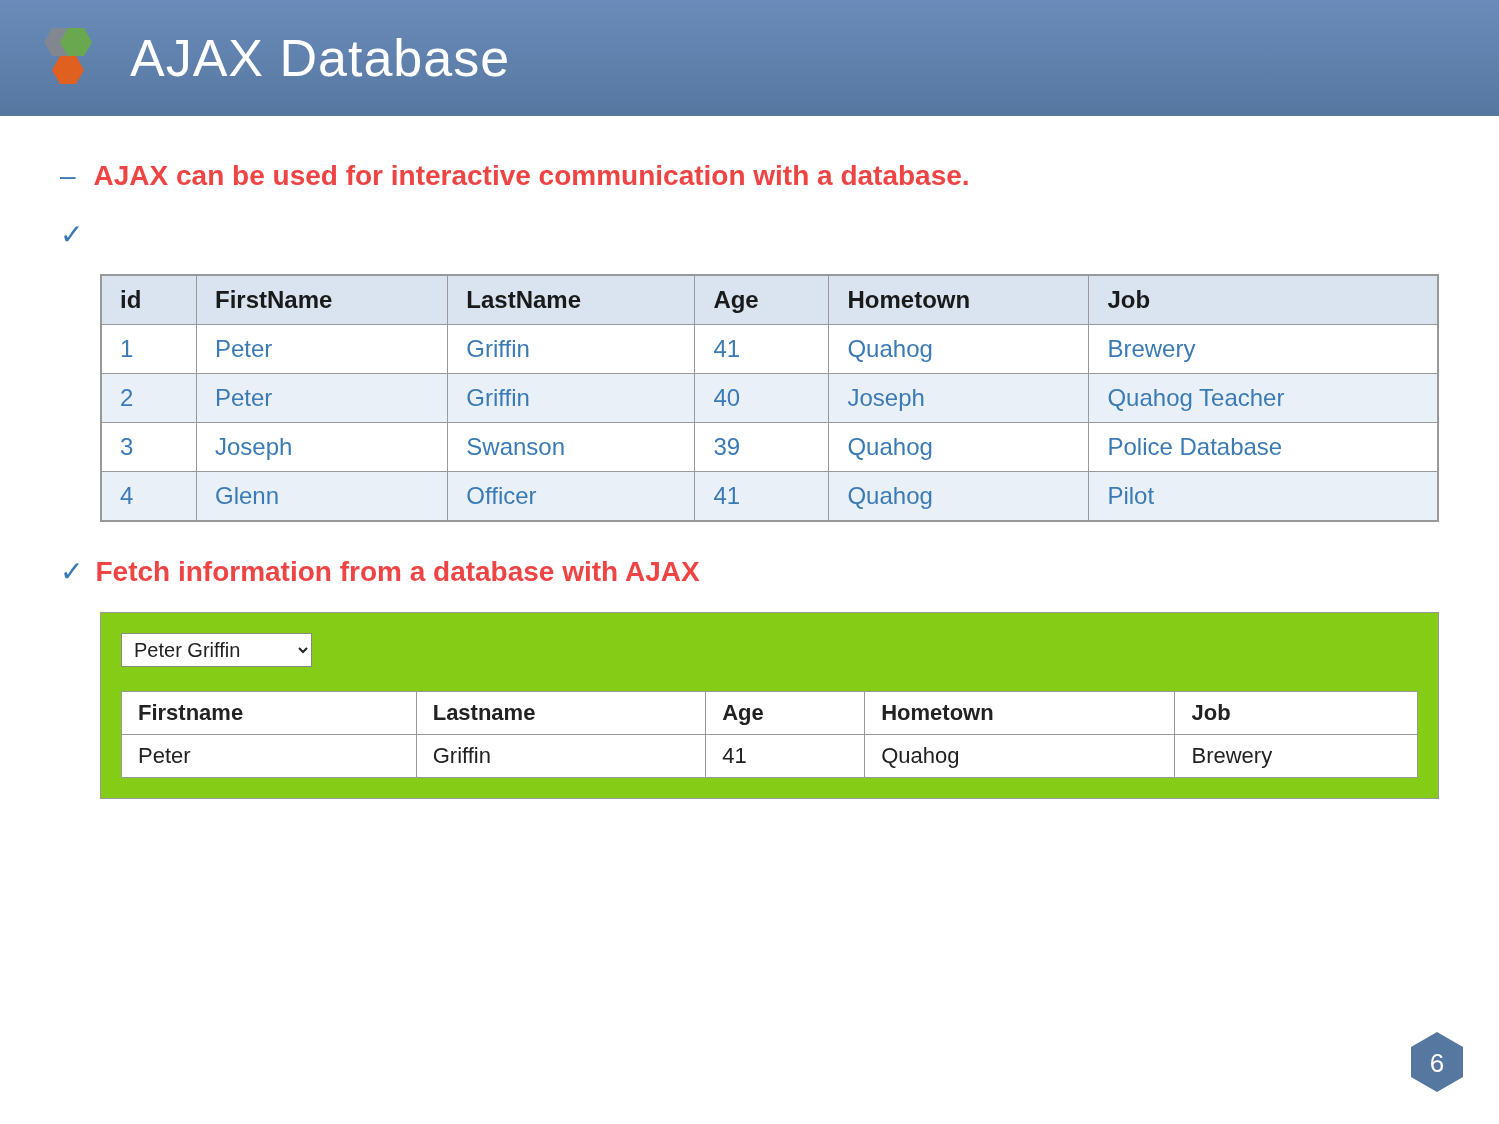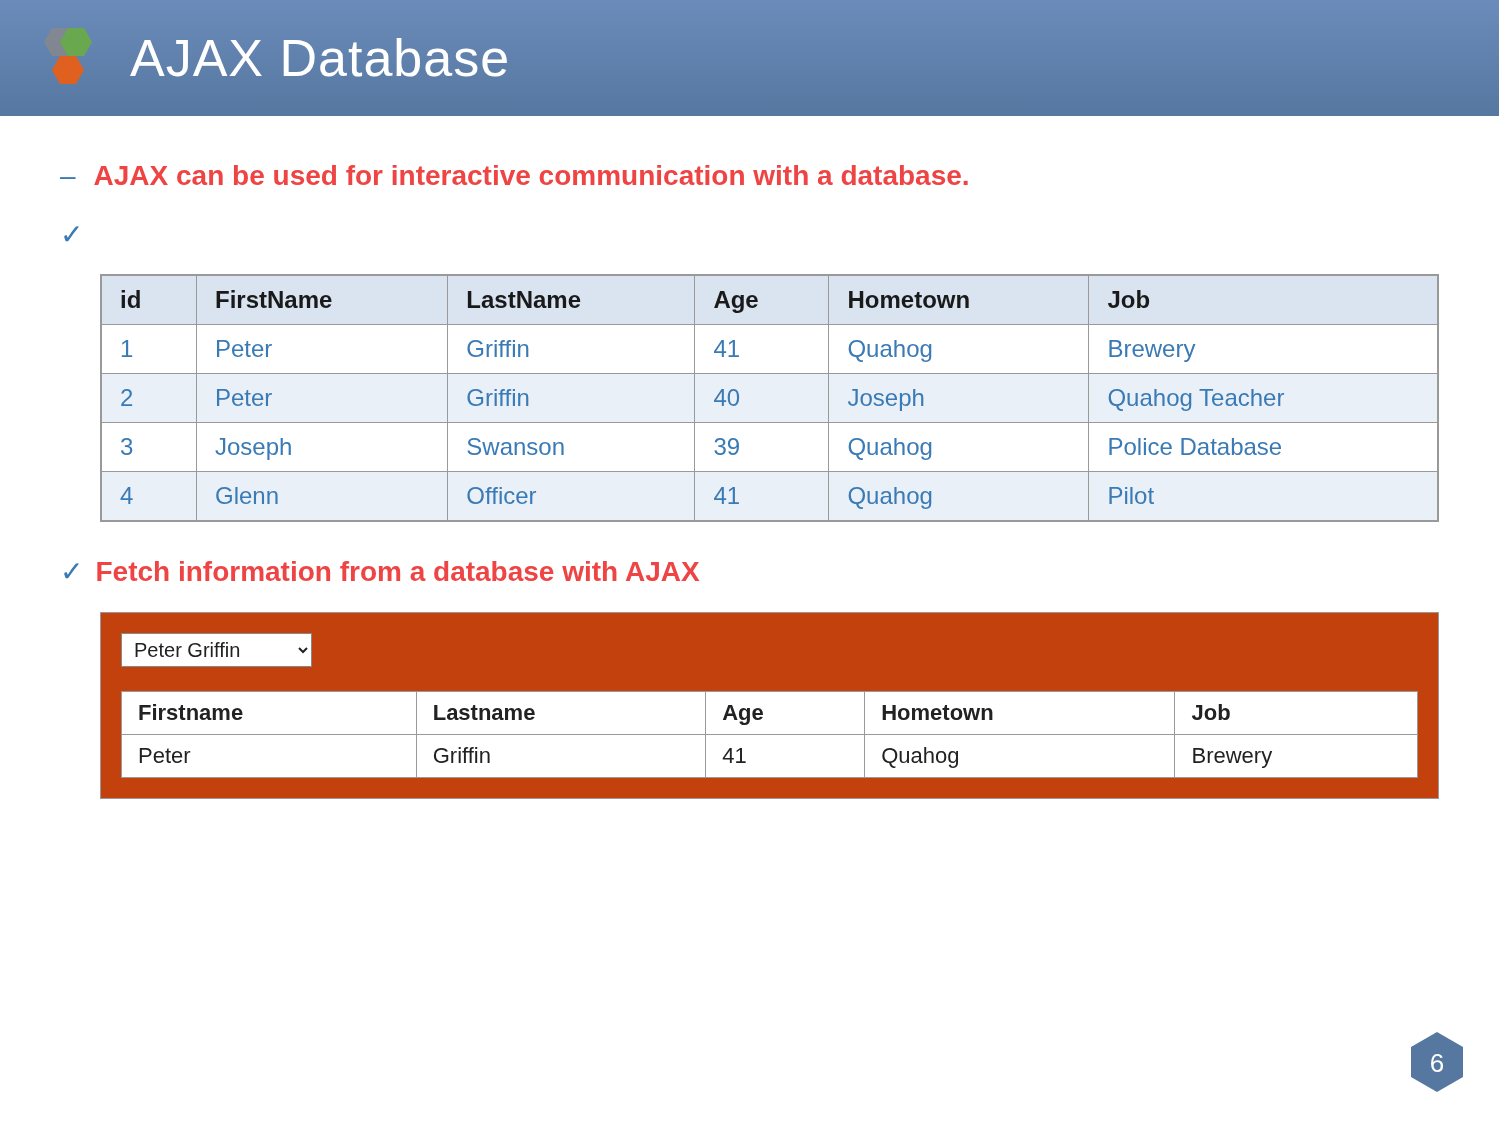--- a/index.html
+++ b/index.html
@@ -100,21 +100,21 @@
 
     table tr:nth-child(even) td {
       background: #eaf0f7;
     }
 
     
     .demo-box {
       margin: 15px 0 15px 40px;
       border: 1.5px solid #999;
       padding: 20px;
-      background: #c2410c;
+      background: #84cc16;
     }
 
     .select-row {
       display: flex;
       align-items: center;
       gap: 8px;
       margin-bottom: 24px;
     }
 
     .demo-select {

